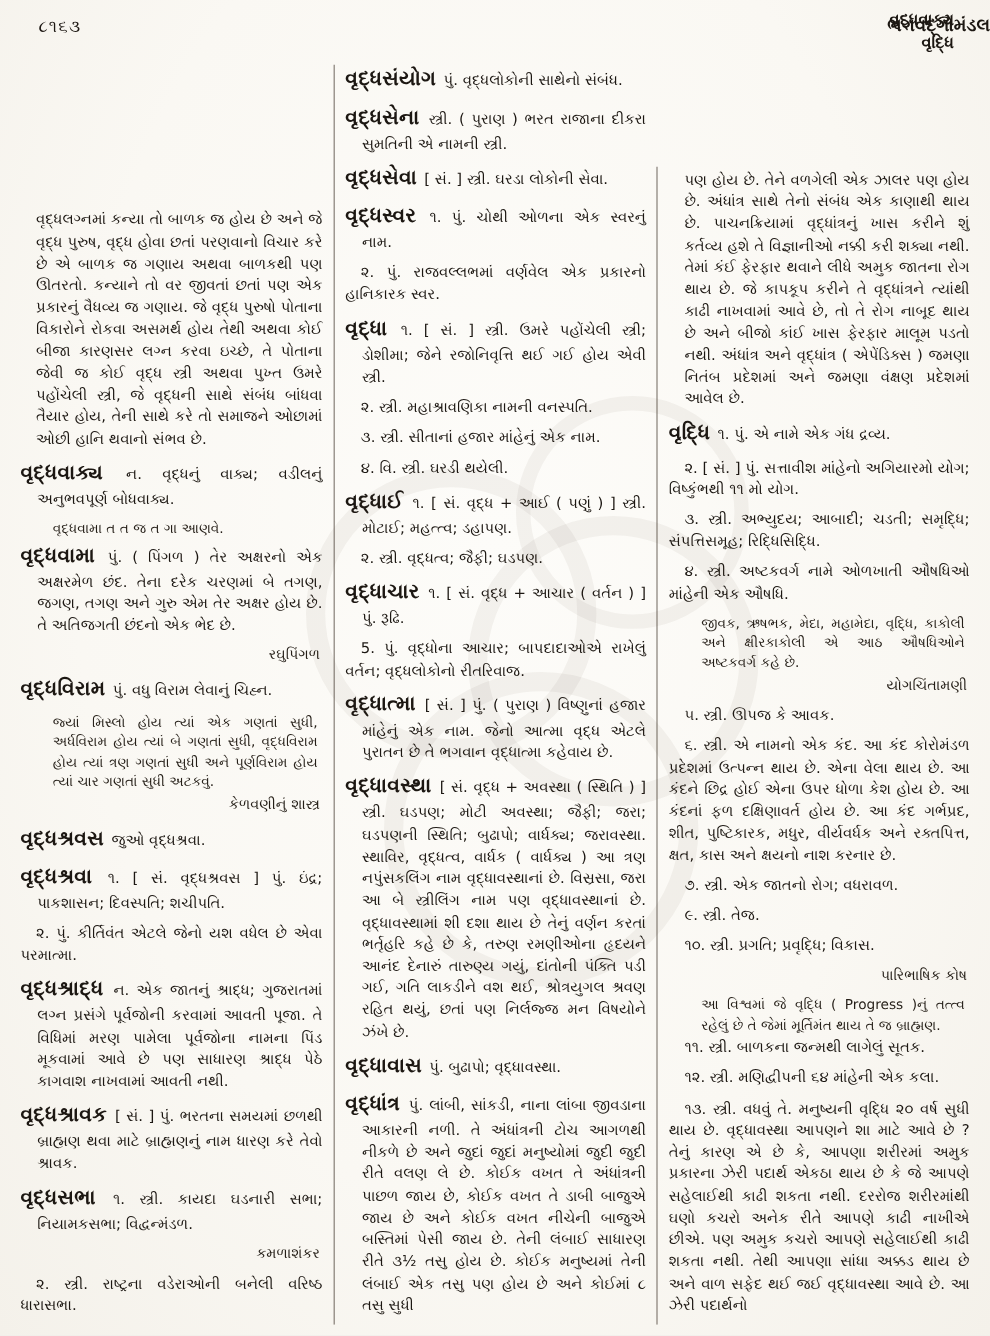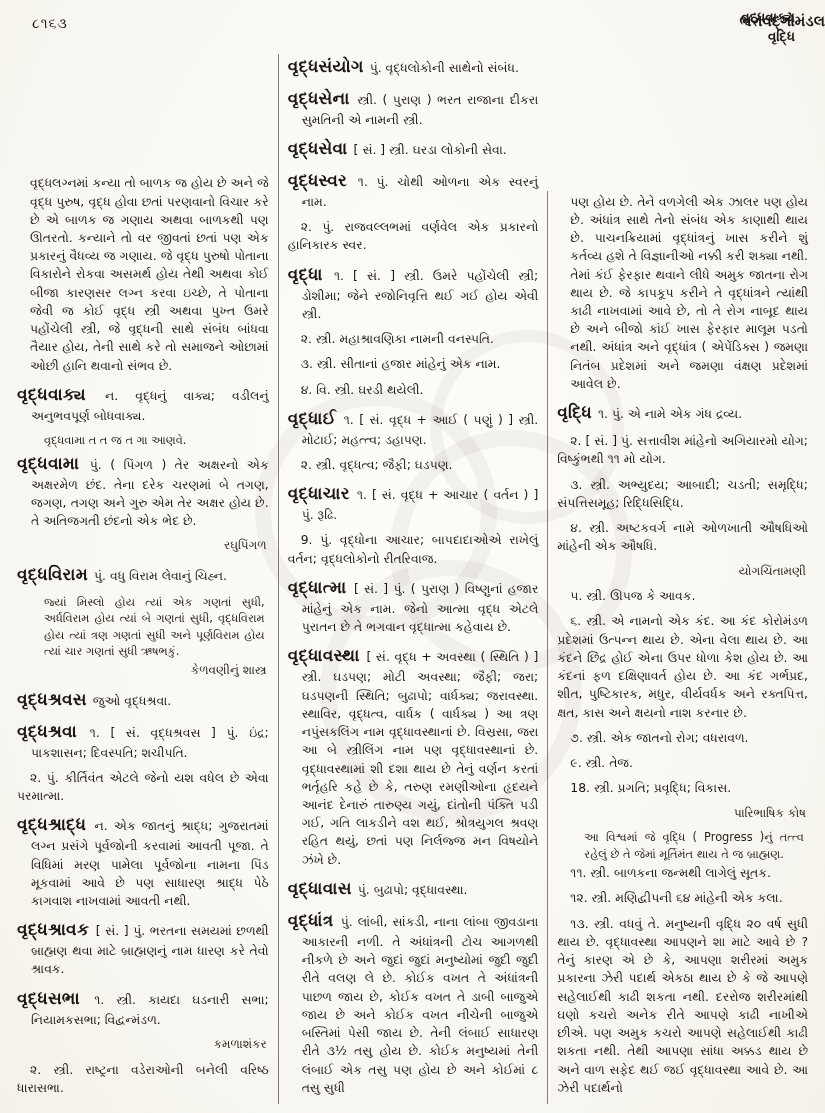--- a/index.html
+++ b/index.html
@@ -141,21 +141,21 @@
   </div>
 
   <div class="columns">
     <div class="column">
         <p class="block continuation">વૃદ્ધલગ્નમાં કન્યા તો બાળક જ હોય છે અને જે વૃદ્ધ પુરુષ, વૃદ્ધ હોવા છતાં પરણવાનો વિચાર કરે છે એ બાળક જ ગણાય અથવા બાળકથી પણ ઊતરતો. કન્યાને તો વર જીવતાં છતાં પણ એક પ્રકારનું વૈધવ્ય જ ગણાય. જે વૃદ્ધ પુરુષો પોતાના વિકારોને રોકવા અસમર્થ હોય તેથી અથવા કોઈ બીજા કારણસર લગ્ન કરવા ઇચ્છે, તે પોતાના જેવી જ કોઈ વૃદ્ધ સ્ત્રી અથવા પુખ્ત ઉમરે પહોંચેલી સ્ત્રી, જે વૃદ્ધની સાથે સંબંધ બાંધવા તૈયાર હોય, તેની સાથે કરે તો સમાજને ઓછામાં ઓછી હાનિ થવાનો સંભવ છે.</p>
         <p class="block entry"><span class="headword">વૃદ્ધવાક્ય </span>ન. વૃદ્ધનું વાક્ય; વડીલનું અનુભવપૂર્ણ બોધવાક્ય.</p>
         <p class="block quote">વૃદ્ધવામા ત ત જ ત ગા આણવે.</p>
         <p class="block entry"><span class="headword">વૃદ્ધવામા </span>પું. ( પિંગળ ) તેર અક્ષરનો એક અક્ષરમેળ છંદ. તેના દરેક ચરણમાં બે તગણ, જગણ, તગણ અને ગુરુ એમ તેર અક્ષર હોય છે. તે અતિજગતી છંદનો એક ભેદ છે.</p>
         <p class="block attribution">રઘુપિંગળ</p>
         <p class="block entry"><span class="headword">વૃદ્ધવિરામ </span>પું. વધુ વિરામ લેવાનું ચિહ્ન.</p>
-        <p class="block quote">જ્યાં મિસ્લો હોય ત્યાં એક ગણતાં સુધી, અર્ધવિરામ હોય ત્યાં બે ગણતાં સુધી, વૃદ્ધવિરામ હોય ત્યાં ત્રણ ગણતાં સુધી અને પૂર્ણવિરામ હોય ત્યાં ચાર ગણતાં સુધી ઋષભકું.</p>
+        <p class="block quote">જ્યાં મિસ્લો હોય ત્યાં એક ગણતાં સુધી, અર્ધવિરામ હોય ત્યાં બે ગણતાં સુધી, વૃદ્ધવિરામ હોય ત્યાં ત્રણ ગણતાં સુધી અને પૂર્ણવિરામ હોય ત્યાં ચાર ગણતાં સુધી અટકવું.</p>
         <p class="block attribution">કેળવણીનું શાસ્ત્ર</p>
         <p class="block entry"><span class="headword">વૃદ્ધશ્રવસ </span>જુઓ વૃદ્ધશ્રવા.</p>
         <p class="block entry"><span class="headword">વૃદ્ધશ્રવા </span>૧. [ સં. વૃદ્ધશ્રવસ ] પું. ઇંદ્ર; પાકશાસન; દિવસ્પતિ; શચીપતિ.</p>
         <p class="block sense">૨. પું. કીર્તિવંત એટલે જેનો યશ વધેલ છે એવા પરમાત્મા.</p>
         <p class="block entry"><span class="headword">વૃદ્ધશ્રાદ્ધ </span>ન. એક જાતનું શ્રાદ્ધ; ગુજરાતમાં લગ્ન પ્રસંગે પૂર્વજોની કરવામાં આવતી પૂજા. તે વિધિમાં મરણ પામેલા પૂર્વજોના નામના પિંડ મૂકવામાં આવે છે પણ સાધારણ શ્રાદ્ધ પેઠે કાગવાશ નાખવામાં આવતી નથી.</p>
         <p class="block entry"><span class="headword">વૃદ્ધશ્રાવક </span>[ સં. ] પું. ભરતના સમયમાં છળથી બ્રાહ્મણ થવા માટે બ્રાહ્મણનું નામ ધારણ કરે તેવો શ્રાવક.</p>
         <p class="block entry"><span class="headword">વૃદ્ધસભા </span>૧. સ્ત્રી. કાયદા ઘડનારી સભા; નિયામકસભા; વિદ્વન્મંડળ.</p>
         <p class="block attribution">કમળાશંકર</p>
         <p class="block sense">૨. સ્ત્રી. રાષ્ટ્રના વડેરાઓની બનેલી વરિષ્ઠ ધારાસભા.</p>
       </div>
@@ -165,38 +165,39 @@
         <p class="block entry"><span class="headword">વૃદ્ધસેવા </span>[ સં. ] સ્ત્રી. ઘરડા લોકોની સેવા.</p>
         <p class="block entry"><span class="headword">વૃદ્ધસ્વર </span>૧. પું. ચોથી ઓળના એક સ્વરનું નામ.</p>
         <p class="block sense">૨. પું. રાજવલ્લભમાં વર્ણવેલ એક પ્રકારનો હાનિકારક સ્વર.</p>
         <p class="block entry"><span class="headword">વૃદ્ધા </span>૧. [ સં. ] સ્ત્રી. ઉમરે પહોંચેલી સ્ત્રી; ડોશીમા; જેને રજોનિવૃત્તિ થઈ ગઈ હોય એવી સ્ત્રી.</p>
         <p class="block sense">૨. સ્ત્રી. મહાશ્રાવણિકા નામની વનસ્પતિ.</p>
         <p class="block sense">૩. સ્ત્રી. સીતાનાં હજાર માંહેનું એક નામ.</p>
         <p class="block sense">૪. વિ. સ્ત્રી. ઘરડી થયેલી.</p>
         <p class="block entry"><span class="headword">વૃદ્ધાઈ </span>૧. [ સં. વૃદ્ધ + આઈ ( પણું ) ] સ્ત્રી. મોટાઈ; મહત્ત્વ; ડહાપણ.</p>
         <p class="block sense">૨. સ્ત્રી. વૃદ્ધત્વ; જૈફી; ઘડપણ.</p>
         <p class="block entry"><span class="headword">વૃદ્ધાચાર </span>૧. [ સં. વૃદ્ધ + આચાર ( વર્તન ) ] પું. રૂઢિ.</p>
-        <p class="block sense">9. પું. વૃદ્ધોના આચાર; બાપદાદાઓએ રાખેલું વર્તન; વૃદ્ધલોકોનો રીતરિવાજ.</p>
+        <p class="block sense">5. પું. વૃદ્ધોના આચાર; બાપદાદાઓએ રાખેલું વર્તન; વૃદ્ધલોકોનો રીતરિવાજ.</p>
         <p class="block entry"><span class="headword">વૃદ્ધાત્મા </span>[ સં. ] પું. ( પુરાણ ) વિષ્ણુનાં હજાર માંહેનું એક નામ. જેનો આત્મા વૃદ્ધ એટલે પુરાતન છે તે ભગવાન વૃદ્ધાત્મા કહેવાય છે.</p>
         <p class="block entry"><span class="headword">વૃદ્ધાવસ્થા </span>[ સં. વૃદ્ધ + અવસ્થા ( સ્થિતિ ) ] સ્ત્રી. ઘડપણ; મોટી અવસ્થા; જૈફી; જરા; ઘડપણની સ્થિતિ; બુઢાપો; વાર્ધક્ય; જરાવસ્થા. સ્થાવિર, વૃદ્ધત્વ, વાર્ધક ( વાર્ધક્ય ) આ ત્રણ નપુંસકલિંગ નામ વૃદ્ધાવસ્થાનાં છે. વિસ્રસા, જરા આ બે સ્ત્રીલિંગ નામ પણ વૃદ્ધાવસ્થાનાં છે. વૃદ્ધાવસ્થામાં શી દશા થાય છે તેનું વર્ણન કરતાં ભર્તૃહરિ કહે છે કે, તરુણ રમણીઓના હૃદયને આનંદ દેનારું તારુણ્ય ગયું, દાંતોની પંક્તિ પડી ગઈ, ગતિ લાકડીને વશ થઈ, શ્રોત્રયુગલ શ્રવણ રહિત થયું, છતાં પણ નિર્લજ્જ મન વિષયોને ઝંખે છે.</p>
         <p class="block entry"><span class="headword">વૃદ્ધાવાસ </span>પું. બુઢાપો; વૃદ્ધાવસ્થા.</p>
         <p class="block entry"><span class="headword">વૃદ્ધાંત્ર </span>પું. લાંબી, સાંકડી, નાના લાંબા જીવડાના આકારની નળી. તે અંધાંત્રની ટોચ આગળથી નીકળે છે અને જુદાં જુદાં મનુષ્યોમાં જુદી જુદી રીતે વલણ લે છે. કોઈક વખત તે અંધાંત્રની પાછળ જાય છે, કોઈક વખત તે ડાબી બાજુએ જાય છે અને કોઈક વખત નીચેની બાજુએ બસ્તિમાં પેસી જાય છે. તેની લંબાઈ સાધારણ રીતે ૩½ તસુ હોય છે. કોઈક મનુષ્યમાં તેની લંબાઈ એક તસુ પણ હોય છે અને કોઈમાં ૮ તસુ સુધી</p>
       </div>
     <div class="column">
         <p class="block continuation">પણ હોય છે. તેને વળગેલી એક ઝાલર પણ હોય છે. અંધાંત્ર સાથે તેનો સંબંધ એક કાણાથી થાય છે. પાચનક્રિયામાં વૃદ્ધાંત્રનું ખાસ કરીને શું કર્તવ્ય હશે તે વિજ્ઞાનીઓ નક્કી કરી શક્યા નથી. તેમાં કંઈ ફેરફાર થવાને લીધે અમુક જાતના રોગ થાય છે. જે કાપકૂપ કરીને તે વૃદ્ધાંત્રને ત્યાંથી કાઢી નાખવામાં આવે છે, તો તે રોગ નાબૂદ થાય છે અને બીજો કાંઈ ખાસ ફેરફાર માલૂમ પડતો નથી. અંધાંત્ર અને વૃદ્ધાંત્ર ( એપેંડિક્સ ) જમણા નિતંબ પ્રદેશમાં અને જમણા વંક્ષણ પ્રદેશમાં આવેલ છે.</p>
         <p class="block entry"><span class="headword">વૃદ્ધિ </span>૧. પું. એ નામે એક ગંધ દ્રવ્ય.</p>
         <p class="block sense">૨. [ સં. ] પું. સત્તાવીશ માંહેનો અગિયારમો યોગ; વિષ્કુંભથી ૧૧ મો યોગ.</p>
         <p class="block sense">૩. સ્ત્રી. અભ્યુદય; આબાદી; ચડતી; સમૃદ્ધિ; સંપત્તિસમૂહ; રિદ્ધિસિદ્ધિ.</p>
         <p class="block sense">૪. સ્ત્રી. અષ્ટકવર્ગ નામે ઓળખાતી ઔષધિઓ માંહેની એક ઔષધિ.</p>
+        <p class="block quote">જીવક, ઋષભક, મેદા, મહામેદા, વૃદ્ધિ, કાકોલી અને ક્ષીરકાકોલી એ આઠ ઔષધિઓને અષ્ટકવર્ગ કહે છે.</p>
         <p class="block attribution">યોગચિંતામણી</p>
         <p class="block sense">૫. સ્ત્રી. ઊપજ કે આવક.</p>
         <p class="block sense">૬. સ્ત્રી. એ નામનો એક કંદ. આ કંદ કોરોમંડળ પ્રદેશમાં ઉત્પન્ન થાય છે. એના વેલા થાય છે. આ કંદને છિદ્ર હોઈ એના ઉપર ધોળા કેશ હોય છે. આ કંદનાં ફળ દક્ષિણાવર્ત હોય છે. આ કંદ ગર્ભપ્રદ, શીત, પુષ્ટિકારક, મધુર, વીર્યવર્ધક અને રક્તપિત્ત, ક્ષત, કાસ અને ક્ષયનો નાશ કરનાર છે.</p>
         <p class="block sense">૭. સ્ત્રી. એક જાતનો રોગ; વધરાવળ.</p>
         <p class="block sense">૯. સ્ત્રી. તેજ.</p>
-        <p class="block sense">18. સ્ત્રી. પ્રગતિ; પ્રવૃદ્ધિ; વિકાસ.</p>
+        <p class="block sense">૧૦. સ્ત્રી. પ્રગતિ; પ્રવૃદ્ધિ; વિકાસ.</p>
         <p class="block attribution">પારિભાષિક કોષ</p>
         <p class="block quote">આ વિશ્વમાં જે વૃદ્ધિ ( Progress )નું તત્ત્વ રહેલું છે તે જેમાં મૂર્તિમંત થાય તે જ બ્રાહ્મણ.</p>
         <p class="block sense">૧૧. સ્ત્રી. બાળકના જન્મથી લાગેલું સૂતક.</p>
         <p class="block sense">૧૨. સ્ત્રી. મણિદ્વીપની ૬૪ માંહેની એક કલા.</p>
         <p class="block sense">૧૩. સ્ત્રી. વધવું તે. મનુષ્યની વૃદ્ધિ ૨૦ વર્ષ સુધી થાય છે. વૃદ્ધાવસ્થા આપણને શા માટે આવે છે ? તેનું કારણ એ છે કે, આપણા શરીરમાં અમુક પ્રકારના ઝેરી પદાર્થ એકઠા થાય છે કે જે આપણે સહેલાઈથી કાઢી શકતા નથી. દરરોજ શરીરમાંથી ઘણો કચરો અનેક રીતે આપણે કાઢી નાખીએ છીએ. પણ અમુક કચરો આપણે સહેલાઈથી કાઢી શકતા નથી. તેથી આપણા સાંધા અક્કડ થાય છે અને વાળ સફેદ થઈ જઈ વૃદ્ધાવસ્થા આવે છે. આ ઝેરી પદાર્થનો</p>
       </div>
   </div>
 
 </div>
 

